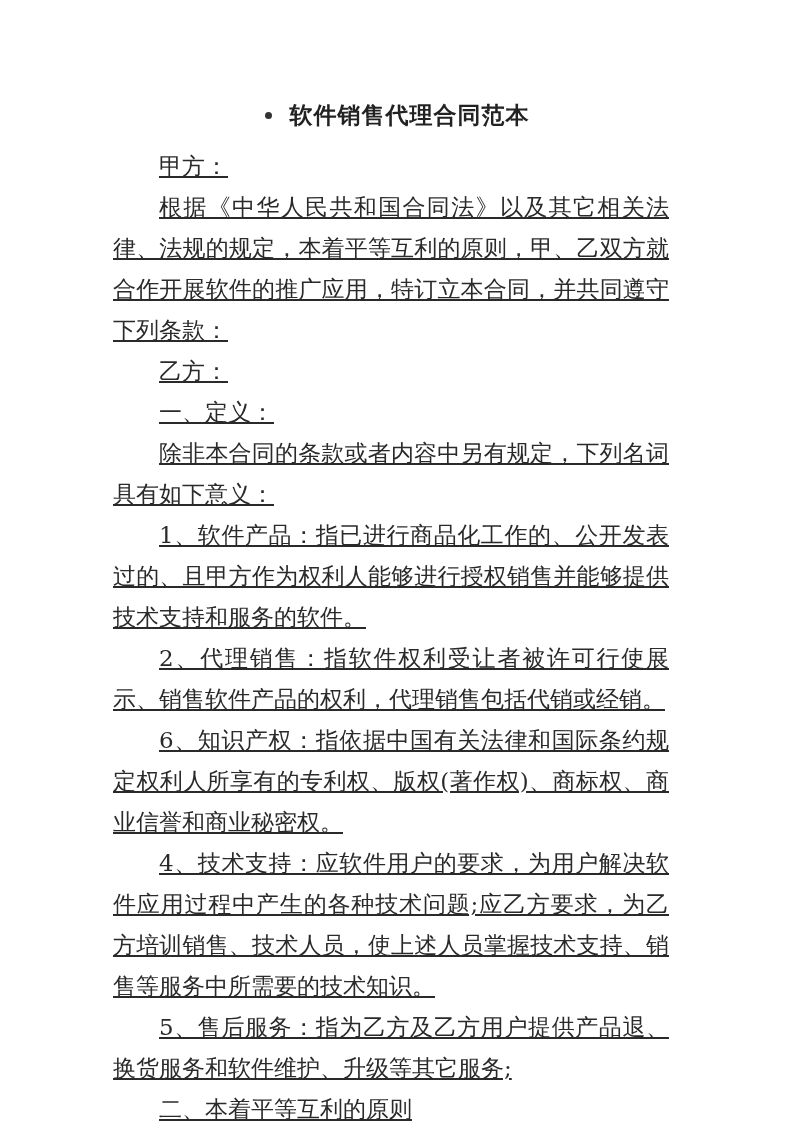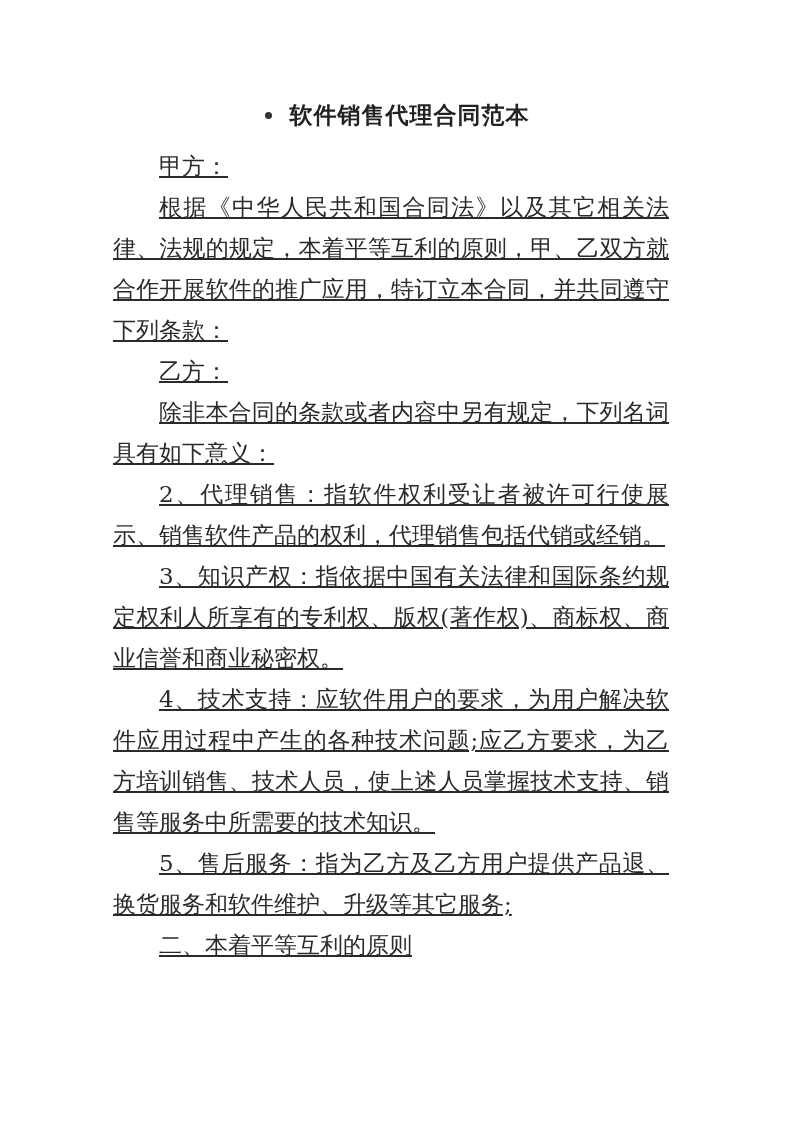--- a/index.html
+++ b/index.html
@@ -29,20 +29,22 @@
 
 <div class="page">
   <div class="title">
     <span class="bullet"></span><span>软件销售代理合同范本</span>
   </div>
 
   <div class="body">
     <p class="p party1">甲方：</p>
     <p class="p indent">根据《中华人民共和国合同法》以及其它相关法律、法规的规定，本着平等互利的原则，甲、乙双方就合作开展软件的推广应用，特订立本合同，并共同遵守下列条款：</p>
     <p class="p indent">乙方：</p>
+    <p class="p indent">一、定义：</p>
     <p class="p indent">除非本合同的条款或者内容中另有规定，下列名词具有如下意义：</p>
+    <p class="p indent">1、软件产品：指已进行商品化工作的、公开发表过的、且甲方作为权利人能够进行授权销售并能够提供技术支持和服务的软件。</p>
     <p class="p indent">2、代理销售：指软件权利受让者被许可行使展示、销售软件产品的权利，代理销售包括代销或经销。</p>
-    <p class="p indent">3、知识产权：指依据中国有关法律和国际条约规定权利人所享有的专利权、版权(著作权)、商标权、商业信誉和商业秘密权。</p>
+    <p class="p indent">6、知识产权：指依据中国有关法律和国际条约规定权利人所享有的专利权、版权(著作权)、商标权、商业信誉和商业秘密权。</p>
     <p class="p indent">4、技术支持：应软件用户的要求，为用户解决软件应用过程中产生的各种技术问题;应乙方要求，为乙方培训销售、技术人员，使上述人员掌握技术支持、销售等服务中所需要的技术知识。</p>
     <p class="p indent">5、售后服务：指为乙方及乙方用户提供产品退、换货服务和软件维护、升级等其它服务;</p>
     <p class="p indent">二、本着平等互利的原则</p>
   </div>
 </div>
 
 </body></html>

